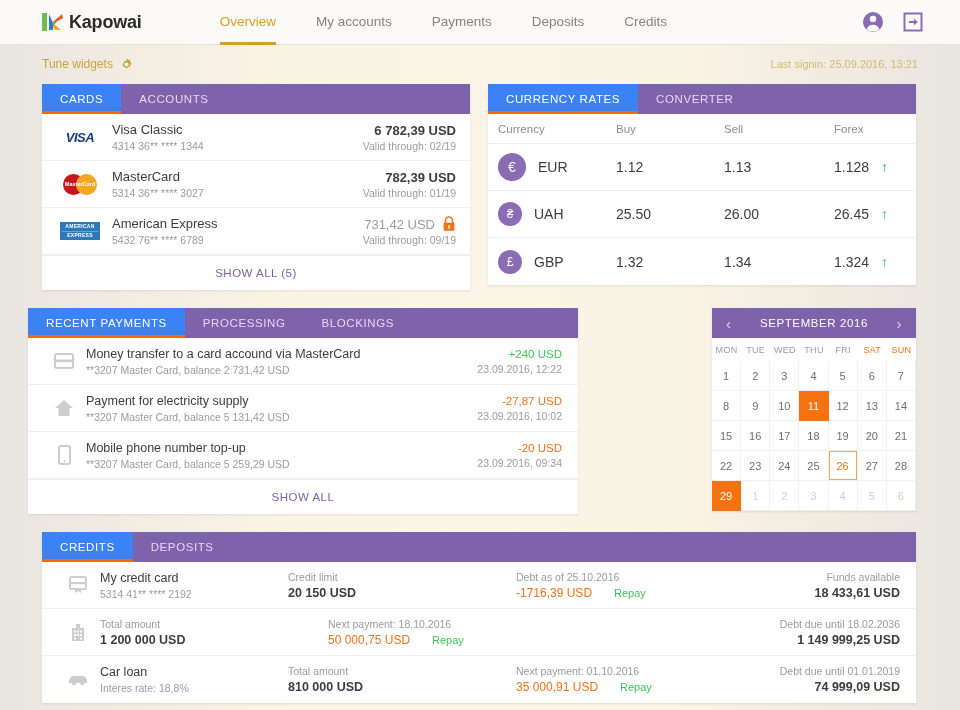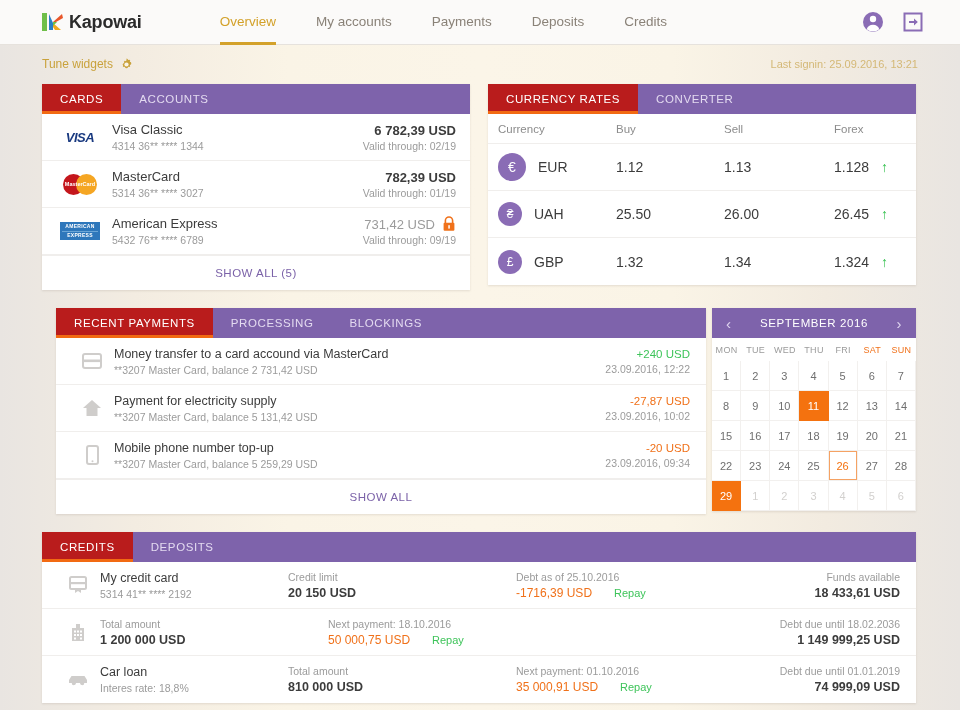--- a/index.html
+++ b/index.html
@@ -42,21 +42,21 @@
   .widget {
     position: absolute; background: #fff;
     box-shadow: 0 1px 2px rgba(120,110,100,.18);
   }
   .tabs { display: flex; height: 30px; background: #7e63ab; }
   .tab {
     font-size: 11.5px; color: #e3daf0; letter-spacing: .6px;
     display: flex; align-items: center; padding: 0 18px;
     cursor: pointer; position: relative; height: 30px;
   }
-  .tab.active { background: #b91c1c; color: #fff; }
+  .tab.active { background: #3b82f6; color: #fff; }
   .tab.active:after {
     content: ""; position: absolute; left: 0; right: 0; bottom: 0; height: 3px; background: #f26a12;
   }
   .row { display: flex; align-items: center; border-bottom: 1px solid #f0eeec; }
   .row:last-child { border-bottom: none; }
   .showall {
     text-align: center; font-size: 11.5px; color: #7b62a8; letter-spacing: .5px;
     padding: 11px 0; cursor: pointer; border-top: 1px solid #f0eeec;
   }
   
@@ -87,21 +87,21 @@
   .c2 { width: 108px; flex: 0 0 108px; }
   .c3 { width: 110px; flex: 0 0 110px; }
   .c4 { flex: 1; display: flex; align-items: center; justify-content: space-between; padding-right: 28px; }
   .cur-badge {
     border-radius: 50%; background: #8a6cb5; color: #fff;
     display: flex; align-items: center; justify-content: center;
     font-size: 13px; margin-right: 12px; flex: 0 0 auto;
   }
   .arrow-up { color: #2fbf4a; font-size: 14px; }
   
-  #w-payments { left: 56px; top: 308px; width: 650px; }
+  #w-payments { left: 28px; top: 308px; width: 550px; }
   .pay-row { height: 47px; padding: 0 16px 0 14px; }
   .pay-icon { width: 44px; flex: 0 0 44px; display: flex; align-items: center; justify-content: center; }
   .pay-mid { flex: 1; }
   .pay-title { font-size: 12.5px; color: #3c3c3c; }
   .pay-sub { font-size: 10.5px; color: #9b9b9b; margin-top: 3px; }
   .pay-right { text-align: right; }
   .pay-amt { font-size: 11.5px; }
   .pay-amt.pos { color: #3ec45a; }
   .pay-amt.neg { color: #f0711a; }
   .pay-date { font-size: 10.5px; color: #9b9b9b; margin-top: 3px; }

